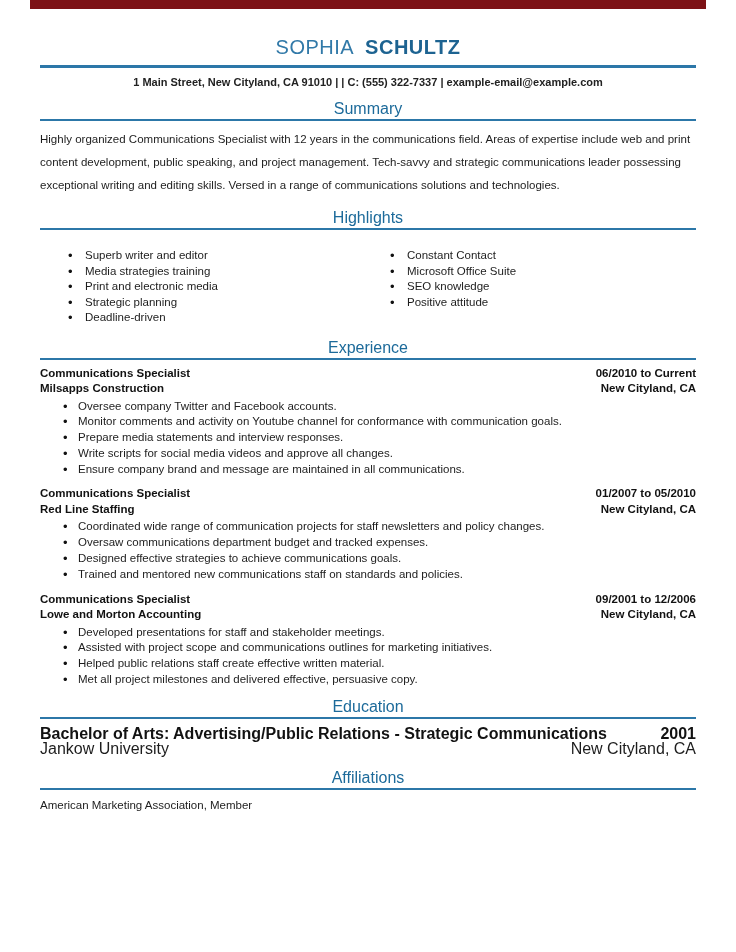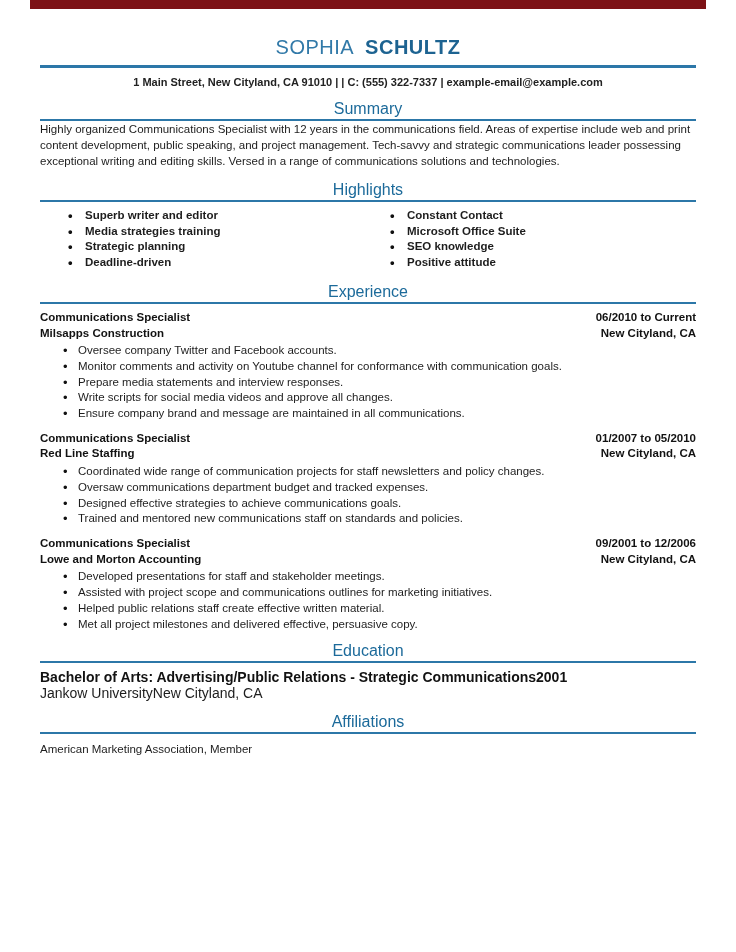--- a/index.html
+++ b/index.html
@@ -44,28 +44,29 @@
     text-align: center;
     font-size: 16px;
     line-height: 17px;
     font-weight: 400;
     color: #1c6a9a;
   }
   .sec-rule { margin-top: 2px; height: 2px; background: #2c77a8; }
 
   
   .summary-text {
+    margin-top: 7px;
     font-size: 11.5px;
-    line-height: 16px;
+    line-height: 23px;
     color: #1d1d1d;
   }
 
   
   .sec-head.hl { margin-top: 12px; }
-  .hl-cols { margin-top: 6px; display: flex; font-weight: bold; }
+  .hl-cols { margin-top: 18px; display: flex; }
   .hl-col { width: 50%; }
   ul.bullets { list-style: none; }
   ul.bullets li {
     position: relative;
     padding-left: 17px;
     font-size: 11.5px;
     line-height: 15.5px;
   }
   ul.bullets li::before {
     content: "\2022";
@@ -84,22 +85,22 @@
     display: flex; justify-content: space-between;
     font-size: 11.5px; line-height: 15.5px;
     font-weight: 700; color: #121212;
   }
   .job ul.bullets { margin-left: 23px; margin-top: 2px; }
   .job ul.bullets li { padding-left: 15px; line-height: 15.8px; }
 
   
   .sec-head.edu { margin-top: 10px; }
   .edu-row {
-    display: flex; justify-content: flex-start;
-    font-size: 14px; line-height: 15.5px;
+    display: flex; justify-content: space-between;
+    font-size: 16px; line-height: 15.5px;
   }
   .edu-row.bold { font-weight: 700; color: #121212; margin-top: 7px; }
 
   
   .sec-head.aff { margin-top: 12px; }
   .aff-line { margin-top: 8px; font-size: 11.5px; line-height: 14px; }
 </style>
 </head>
 <body>
 
@@ -118,20 +119,21 @@
   <div class="sec-rule"></div>
   <div class="summary-text">Highly organized Communications Specialist with 12 years in the communications field. Areas of expertise include web and print content development, public speaking, and project management. Tech-savvy and strategic communications leader possessing exceptional writing and editing skills. Versed in a range of communications solutions and technologies.</div>
 
   <div class="sec-head hl">Highlights</div>
   <div class="sec-rule"></div>
   <div class="hl-cols">
     <div class="hl-col left">
       <ul class="bullets">
         <li>Superb writer and editor</li>
         <li>Media strategies training</li>
+        <li>Print and electronic media</li>
         <li>Strategic planning</li>
         <li>Deadline-driven</li>
       </ul>
     </div>
     <div class="hl-col right">
       <ul class="bullets">
         <li>Constant Contact</li>
         <li>Microsoft Office Suite</li>
         <li>SEO knowledge</li>
         <li>Positive attitude</li>

